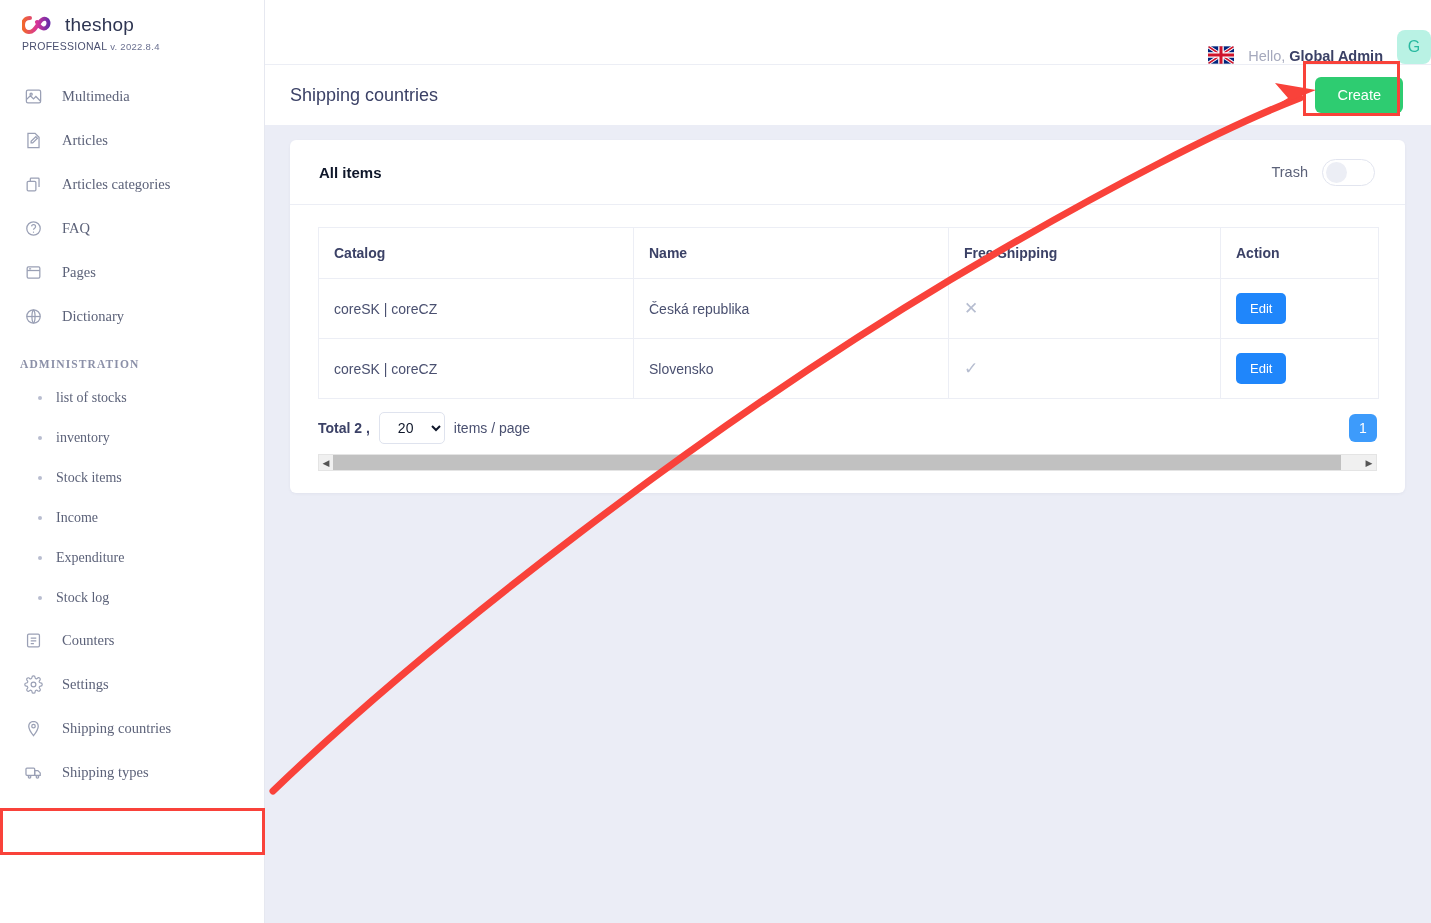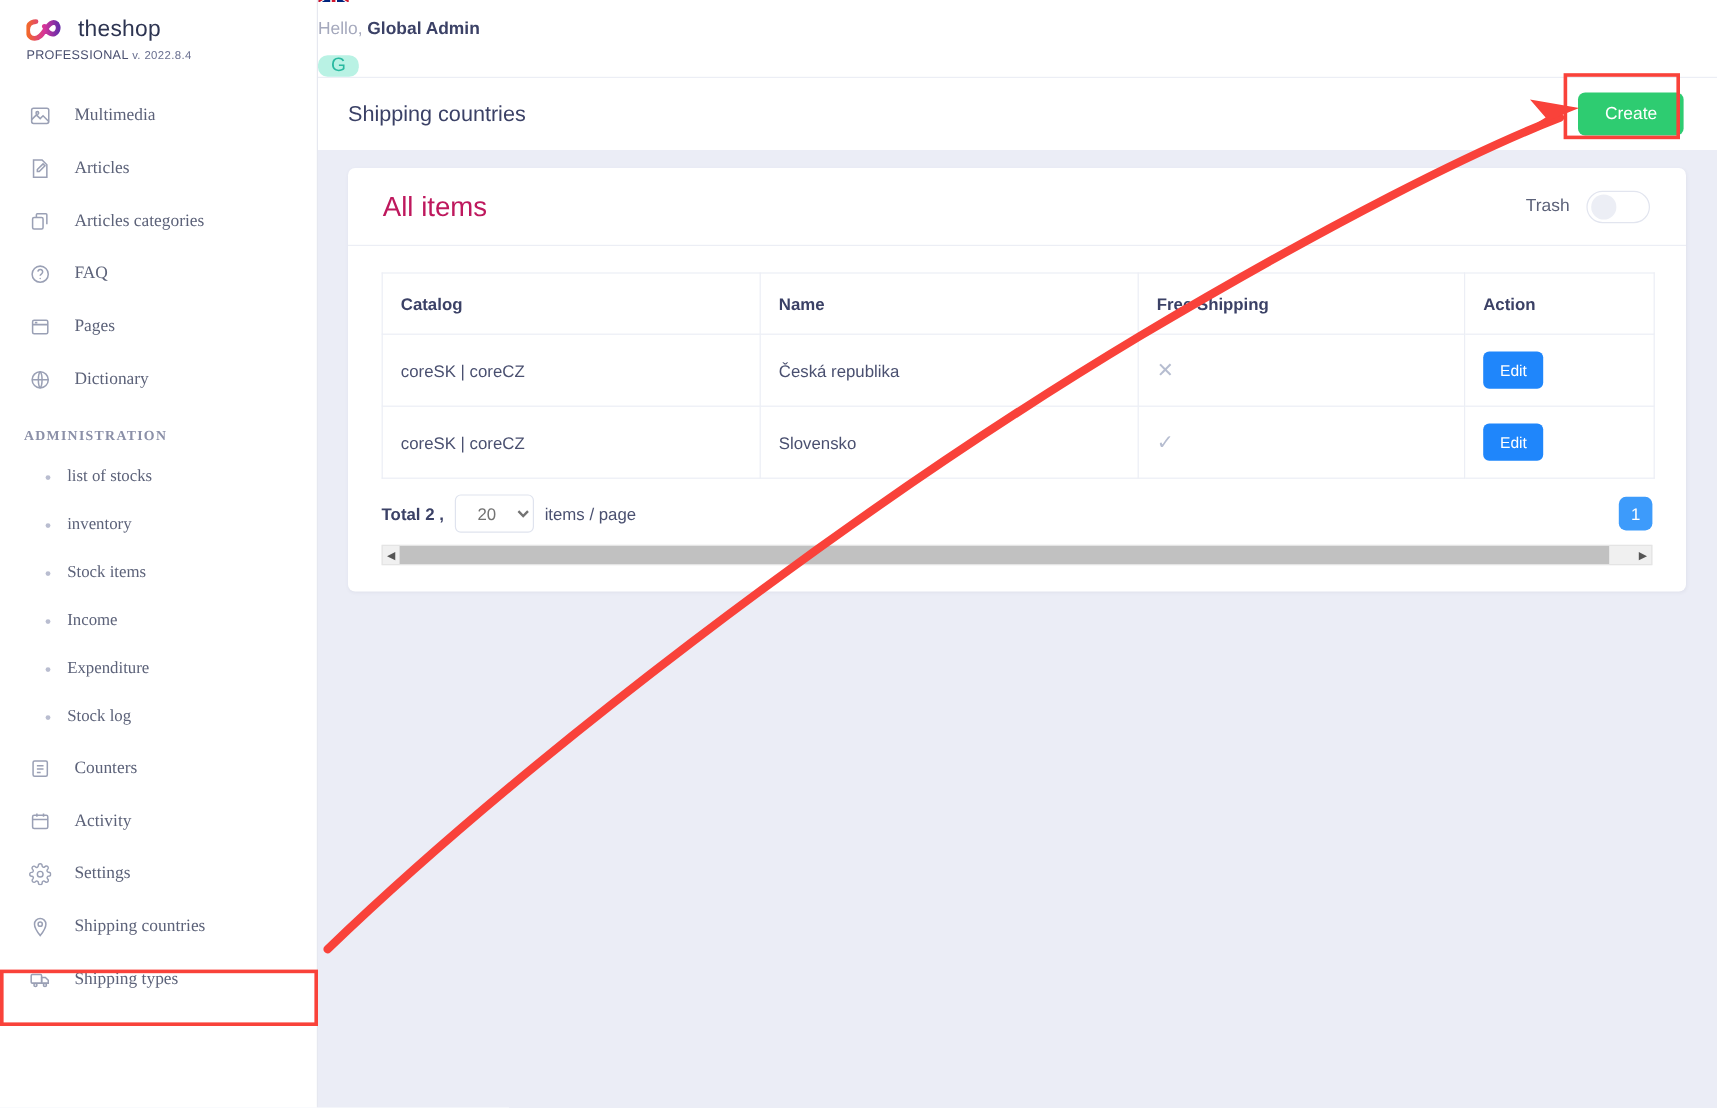--- a/index.html
+++ b/index.html
@@ -49,22 +49,22 @@
   
   .hl-box {
     position:absolute; left:0; top:808px; width:265px; height:47px;
     border:3px solid #f9423a; pointer-events:none; z-index:6;
   }
 
   
   #topbar {
     position:absolute; left:265px; top:0; right:0; height:65px;
     background:#fff; border-bottom:1px solid #eceef5;
-    display:flex; align-items:flex-start; justify-content:flex-end;
-    padding-right:28px; gap:14px;flex-direction:column;
+    display:flex; align-items:flex-end; justify-content:flex-end;
+    gap:14px;
   }
   .flag { width:26px; height:18px; border-radius:2px; overflow:hidden; flex:none; }
   .hello { font-size:14.5px; color:#a5a9bd; }
   .hello b { color:#3b4166; font-weight:700; }
   .avatar {
     width:34px; height:34px; border-radius:8px; background:#b9f2e4;
     display:flex; align-items:center; justify-content:center;
     color:#29b9a0; font-size:16px; font-weight:500;
   }
 
@@ -93,21 +93,21 @@
   }
   #card {
     position:absolute; left:25px; top:15px; width:1115px; height:353px;
     background:#fff; border-radius:6px; box-shadow:0 1px 3px rgba(60,64,100,.06);
     overflow:hidden;
   }
   #card-head {
     height:65px; display:flex; align-items:center; justify-content:space-between;
     padding:0 30px 0 29px; border-bottom:1px solid #eceef5;
   }
-  #card-title { font-size:23px; color:#be185d; }
+  #card-title { font-size:15px; color:#0f172a;font-weight:bold; }
   .trash-wrap { display:flex; align-items:center; gap:14px; }
   .trash-label { font-size:14.5px; color:#5c6279; }
   .toggle {
     width:53px; height:27px; border-radius:14px; background:#fff;
     border:1px solid #e2e5ef; position:relative; cursor:pointer;
   }
   .toggle .knob {
     position:absolute; left:3px; top:2.5px; width:21px; height:21px;
     border-radius:50%; background:#eceef5;
   }
@@ -134,21 +134,21 @@
 
   
   .tbl-footer {
     display:flex; align-items:center; justify-content:space-between;
     padding:13px 28px 0 28px;
   }
   .footer-left { display:flex; align-items:center; gap:9px; font-size:14px; color:#4a5070; }
   .footer-left b { color:#3b4166; font-weight:700; }
   .per-page {
     border:1px solid #dfe3ee; border-radius:5px; padding:6px 6px 6px 14px;
-    font-size:14px; color:#737373; background:#fff; cursor:pointer;
+    font-size:14px; color:#0f172a; background:#fff; cursor:pointer;
     font-family:"Liberation Sans", sans-serif;
   }
   .page-btn {
     width:28px; height:28px; border-radius:6px; background:#3d9bfb; color:#fff;
     border:none; font-size:14px; cursor:pointer; display:flex;
     align-items:center; justify-content:center;
     font-family:"Liberation Sans", sans-serif;
   }
 
   
@@ -287,29 +287,20 @@
     <div class="nav-item">
       <span class="ic">
         <svg width="19" height="19" viewBox="0 0 24 24" fill="none" stroke="#9aa0b5" stroke-width="1.6">
           <rect x="4.5" y="4" width="15" height="16" rx="1.6"></rect>
             <path d="M8.5 9h7M8.5 12.5h7M8.5 16h4"></path>
         </svg>
       </span>
       <span class="nav-label">Counters</span>
     </div>
 
-    <div class="nav-item">
-      <span class="ic">
-        <svg width="19" height="19" viewBox="0 0 24 24" fill="none" stroke="#9aa0b5" stroke-width="1.6">
-          <rect x="4" y="5.5" width="16" height="14" rx="1.6"></rect>
-            <path d="M4 10h16M8.5 3.6v3.4M15.5 3.6v3.4"></path>
-        </svg>
-      </span>
-      <span class="nav-label">Activity</span>
-    </div>
 
     <div class="nav-item">
       <span class="ic">
         <svg width="19" height="19" viewBox="0 0 24 24" fill="none" stroke="#9aa0b5" stroke-width="1.5">
           <circle cx="12" cy="12" r="3"></circle>
           <path d="M19.4 15a1.6 1.6 0 00.3 1.8l.1.1a2 2 0 11-2.8 2.8l-.1-.1a1.6 1.6 0 00-1.8-.3 1.6 1.6 0 00-1 1.5V21a2 2 0 11-4 0v-.1A1.6 1.6 0 009 19.4a1.6 1.6 0 00-1.8.3l-.1.1a2 2 0 11-2.8-2.8l.1-.1a1.6 1.6 0 00.3-1.8 1.6 1.6 0 00-1.5-1H3a2 2 0 110-4h.1A1.6 1.6 0 004.6 9a1.6 1.6 0 00-.3-1.8l-.1-.1a2 2 0 112.8-2.8l.1.1a1.6 1.6 0 001.8.3H9a1.6 1.6 0 001-1.5V3a2 2 0 114 0v.1a1.6 1.6 0 001 1.5 1.6 1.6 0 001.8-.3l.1-.1a2 2 0 112.8 2.8l-.1.1a1.6 1.6 0 00-.3 1.8V9a1.6 1.6 0 001.5 1H21a2 2 0 110 4h-.1a1.6 1.6 0 00-1.5 1z"></path>
         </svg>
       </span>
       <span class="nav-label">Settings</span>
     </div>

